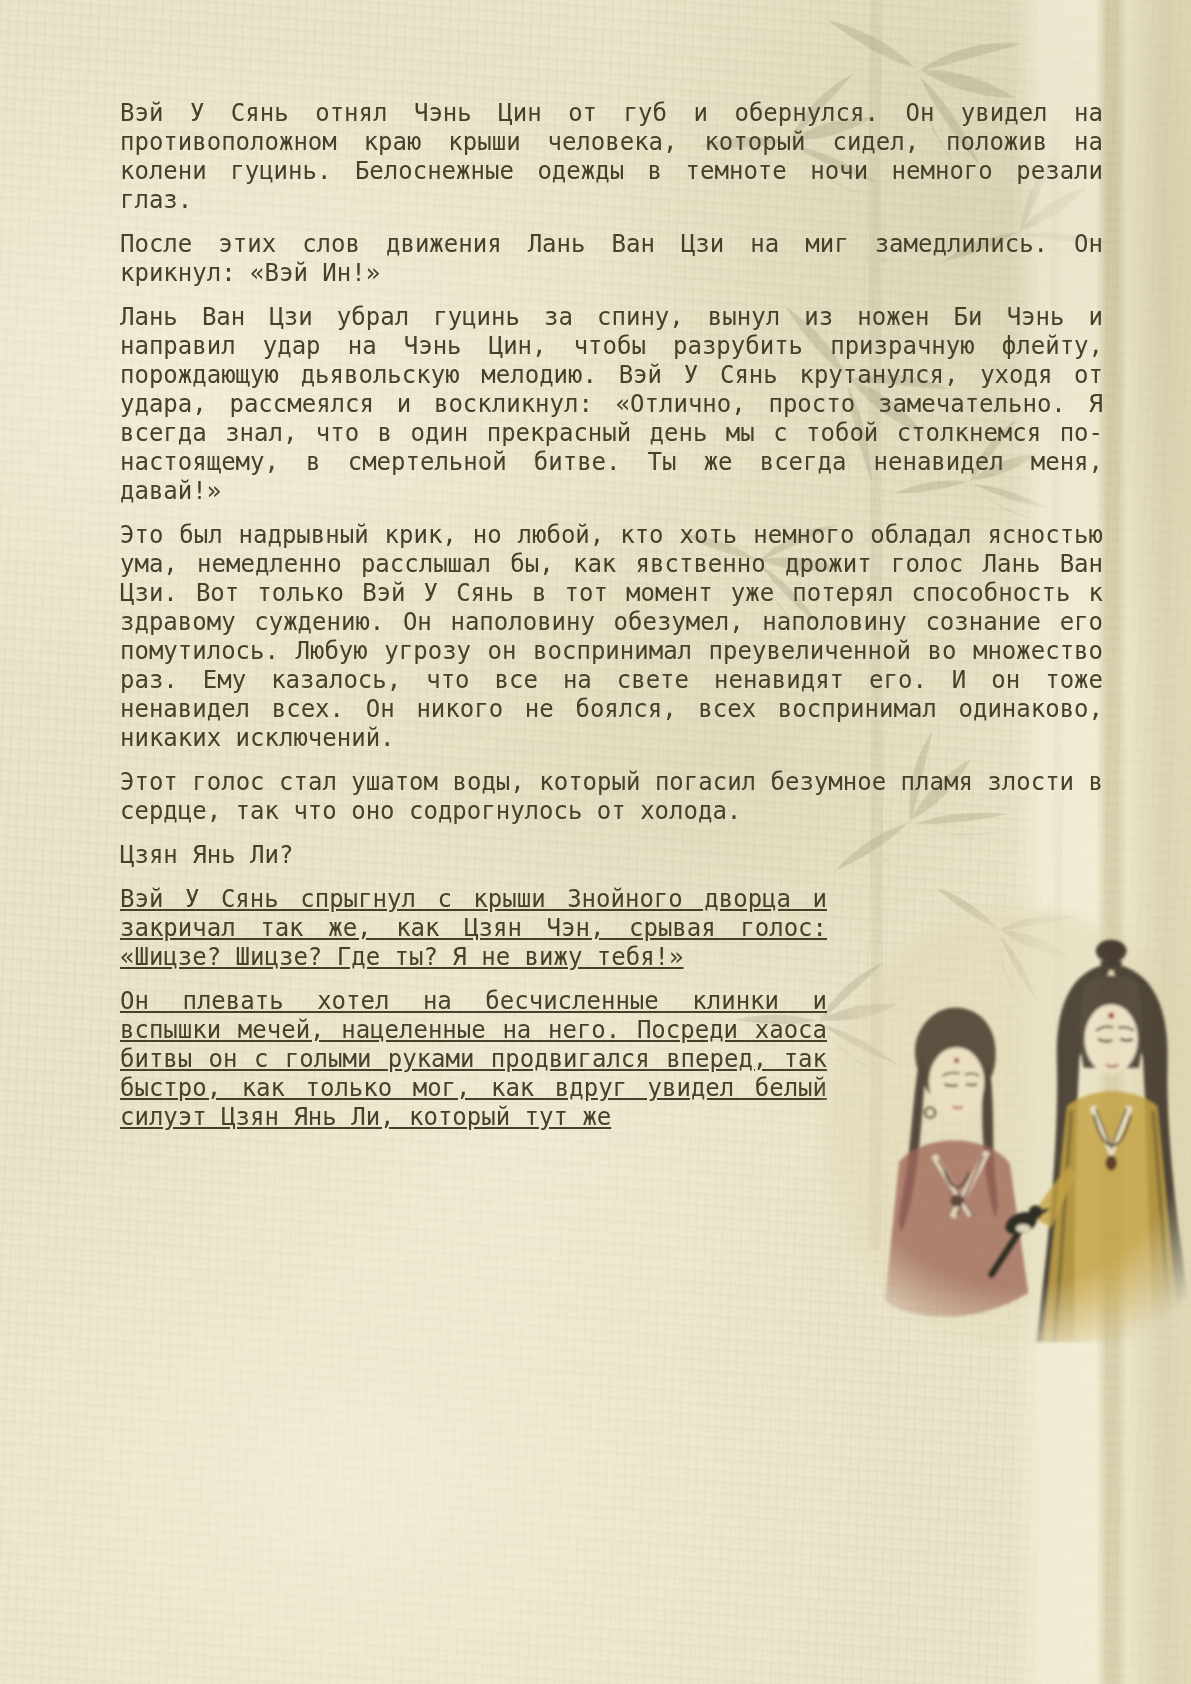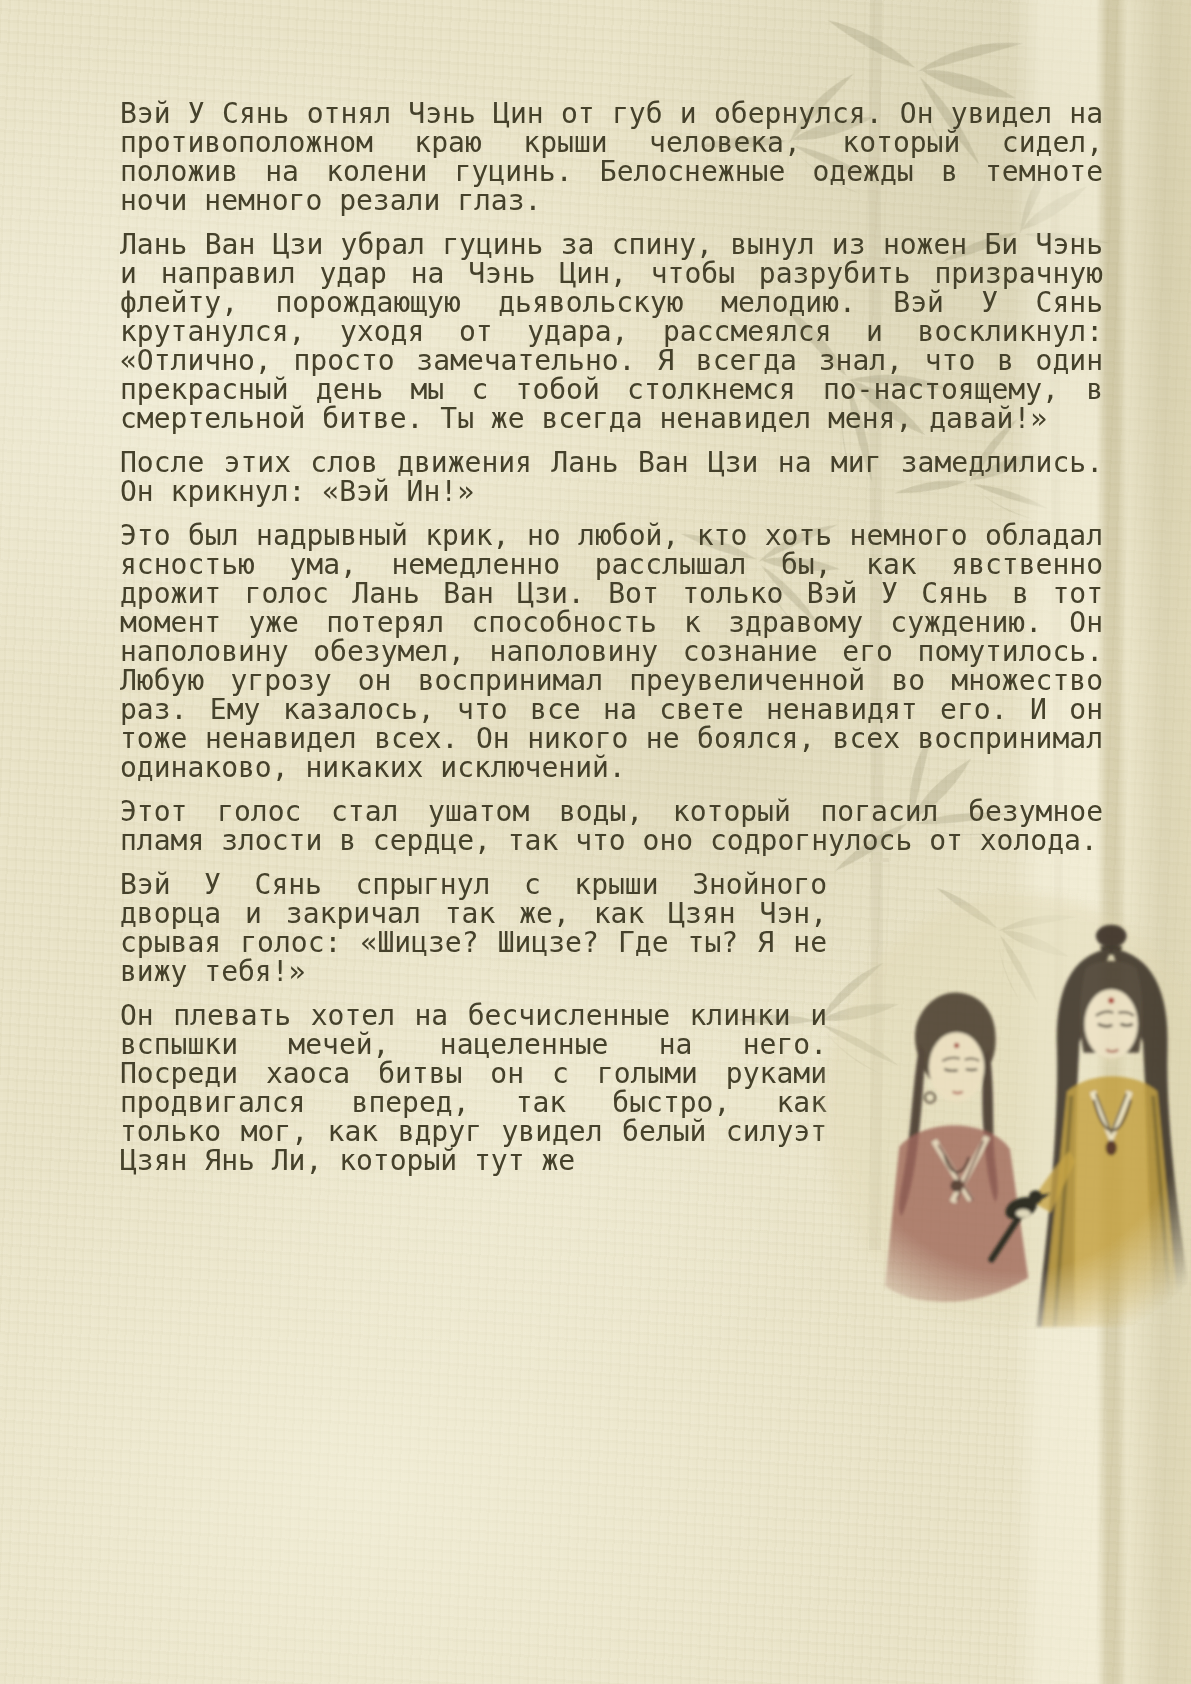--- a/index.html
+++ b/index.html
@@ -47,27 +47,27 @@
       rgba(236,230,202,0.45) 116px,
       rgba(196,186,146,0.35) 152px,
       rgba(212,202,162,0.42) 180px);
   }
 
   .text-column {
     position: relative;
     z-index: 3;
     padding: 99px 88px 0 120px;
     color: #45412b;
-    font-size: 28px;
+    font-size: 24px;
     line-height: 29px;
     text-align: justify;
   }
   .text-column p { margin: 0 0 15px 0; }
 
-  .bottom-block { position: relative; }
+  .bottom-block { position: relative; text-decoration: underline; }
 
   .illustration {
     float: right;
     width: 330px;
     height: 465px;
     margin: 6px -78px 0 24px;
     position: relative;
     pointer-events: none;
   }
   .illustration svg {
@@ -106,24 +106,25 @@
       <path d="M205 0 C 200 300 210 700 204 1250" stroke-width="12"></path>
       <path d="M385 120 C 380 420 392 800 386 1250" stroke-width="9"></path>
       <path d="M196 260 h20 M194 540 h22 M198 860 h20" stroke-width="4"></path>
     </g>
   </svg>
 
   <div class="right-bands"></div>
 
   <main class="text-column">
     <p>Вэй У Сянь отнял Чэнь Цин от губ и обернулся. Он увидел на противоположном краю крыши человека, который сидел, положив на колени гуцинь. Белоснежные одежды в темноте ночи немного резали глаз.</p>
+    <p>После этих слов движения Лань Ван Цзи на миг замедлились. Он крикнул: «Вэй Ин!»</p>
     <p>Лань Ван Цзи убрал гуцинь за спину, вынул из ножен Би Чэнь и направил удар на Чэнь Цин, чтобы разрубить призрачную флейту, порождающую дьявольскую мелодию. Вэй У Сянь крутанулся, уходя от удара, рассмеялся и воскликнул: «Отлично, просто замечательно. Я всегда знал, что в один прекрасный день мы с тобой столкнемся по-настоящему, в смертельной битве. Ты же всегда ненавидел меня, давай!»</p>
-    <p>После этих слов движения Лань Ван Цзи на миг замедлились. Он крикнул: «Вэй Ин!»</p>
     <p>Это был надрывный крик, но любой, кто хоть немного обладал ясностью ума, немедленно расслышал бы, как явственно дрожит голос Лань Ван Цзи. Вот только Вэй У Сянь в тот момент уже потерял способность к здравому суждению. Он наполовину обезумел, наполовину сознание его помутилось. Любую угрозу он воспринимал преувеличенной во множество раз. Ему казалось, что все на свете ненавидят его. И он тоже ненавидел всех. Он никого не боялся, всех воспринимал одинаково, никаких исключений.</p>
     <p>Этот голос стал ушатом воды, который погасил безумное пламя злости в сердце, так что оно содрогнулось от холода.</p>
+    <p>Цзян Янь Ли?</p>
 
     <div class="bottom-block">
       <div class="illustration" role="img" aria-label="Faded watercolor of a woman in a maroon robe and a long-haired figure in a golden robe, with a black magpie between them">
         <svg viewBox="0 0 420 470" xmlns="http://www.w3.org/2000/svg" aria-hidden="true">
           <defs>
             <filter id="soft" x="-30%" y="-30%" width="160%" height="160%">
               <feGaussianBlur stdDeviation="1.7"></feGaussianBlur>
             </filter>
             <filter id="soft2" x="-40%" y="-40%" width="180%" height="180%">
               <feGaussianBlur stdDeviation="5"></feGaussianBlur>

